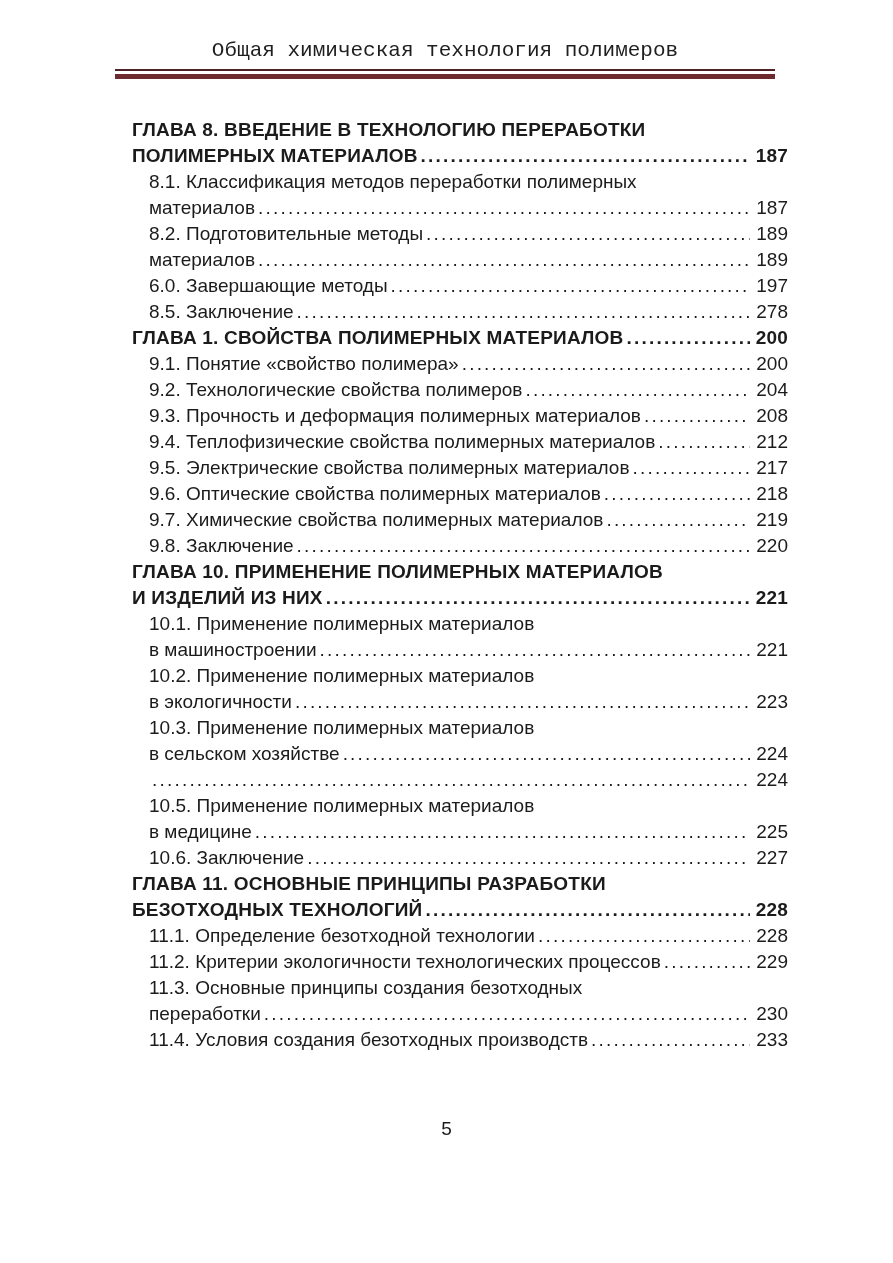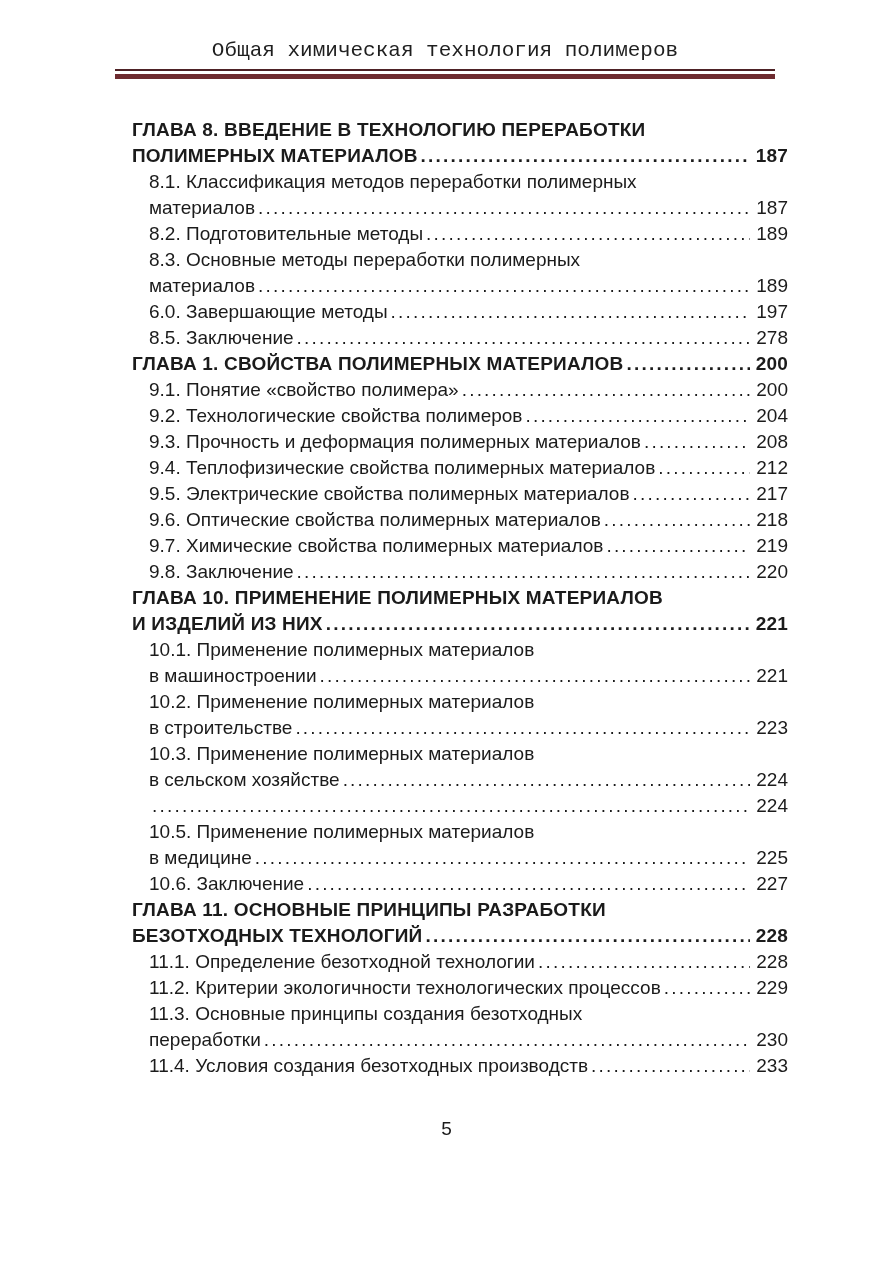--- a/index.html
+++ b/index.html
@@ -119,24 +119,20 @@
       <span class="toc-dots">........................................................................................................................................................................................................</span>
       <span class="toc-page">187</span>
     </div>
 
     <div class="toc-row indent">
       <span class="toc-text">8.2. Подготовительные методы</span>
       <span class="toc-dots">........................................................................................................................................................................................................</span>
       <span class="toc-page">189</span>
     </div>
 
-    <div class="toc-row indent">
-      <span class="toc-text">8.3. Основные методы переработки полимерных</span>
-
-    </div>
 
     <div class="toc-row indent">
       <span class="toc-text">материалов</span>
       <span class="toc-dots">........................................................................................................................................................................................................</span>
       <span class="toc-page">189</span>
     </div>
 
     <div class="toc-row indent">
       <span class="toc-text">6.0. Завершающие методы</span>
       <span class="toc-dots">........................................................................................................................................................................................................</span>
@@ -224,21 +220,21 @@
       <span class="toc-dots">........................................................................................................................................................................................................</span>
       <span class="toc-page">221</span>
     </div>
 
     <div class="toc-row indent">
       <span class="toc-text">10.2. Применение полимерных материалов</span>
 
     </div>
 
     <div class="toc-row indent">
-      <span class="toc-text">в строительстве</span>
+      <span class="toc-text">в экологичности</span>
       <span class="toc-dots">........................................................................................................................................................................................................</span>
       <span class="toc-page">223</span>
     </div>
 
     <div class="toc-row indent">
       <span class="toc-text">10.3. Применение полимерных материалов</span>
 
     </div>
 
     <div class="toc-row indent">

